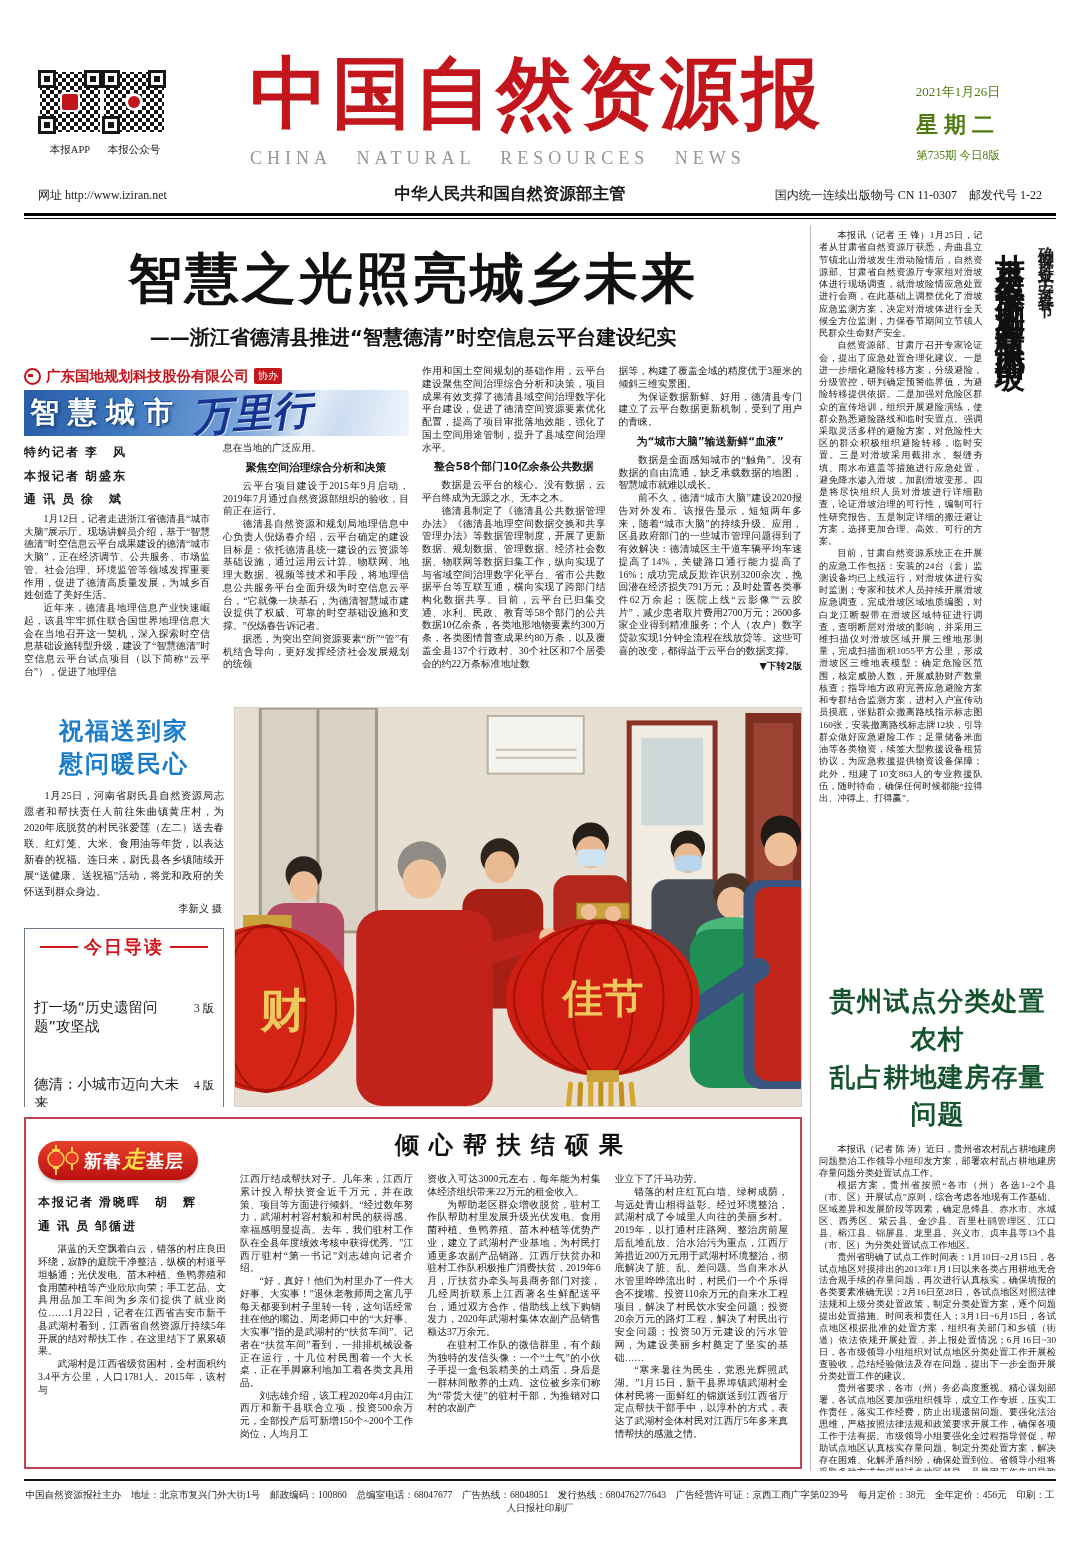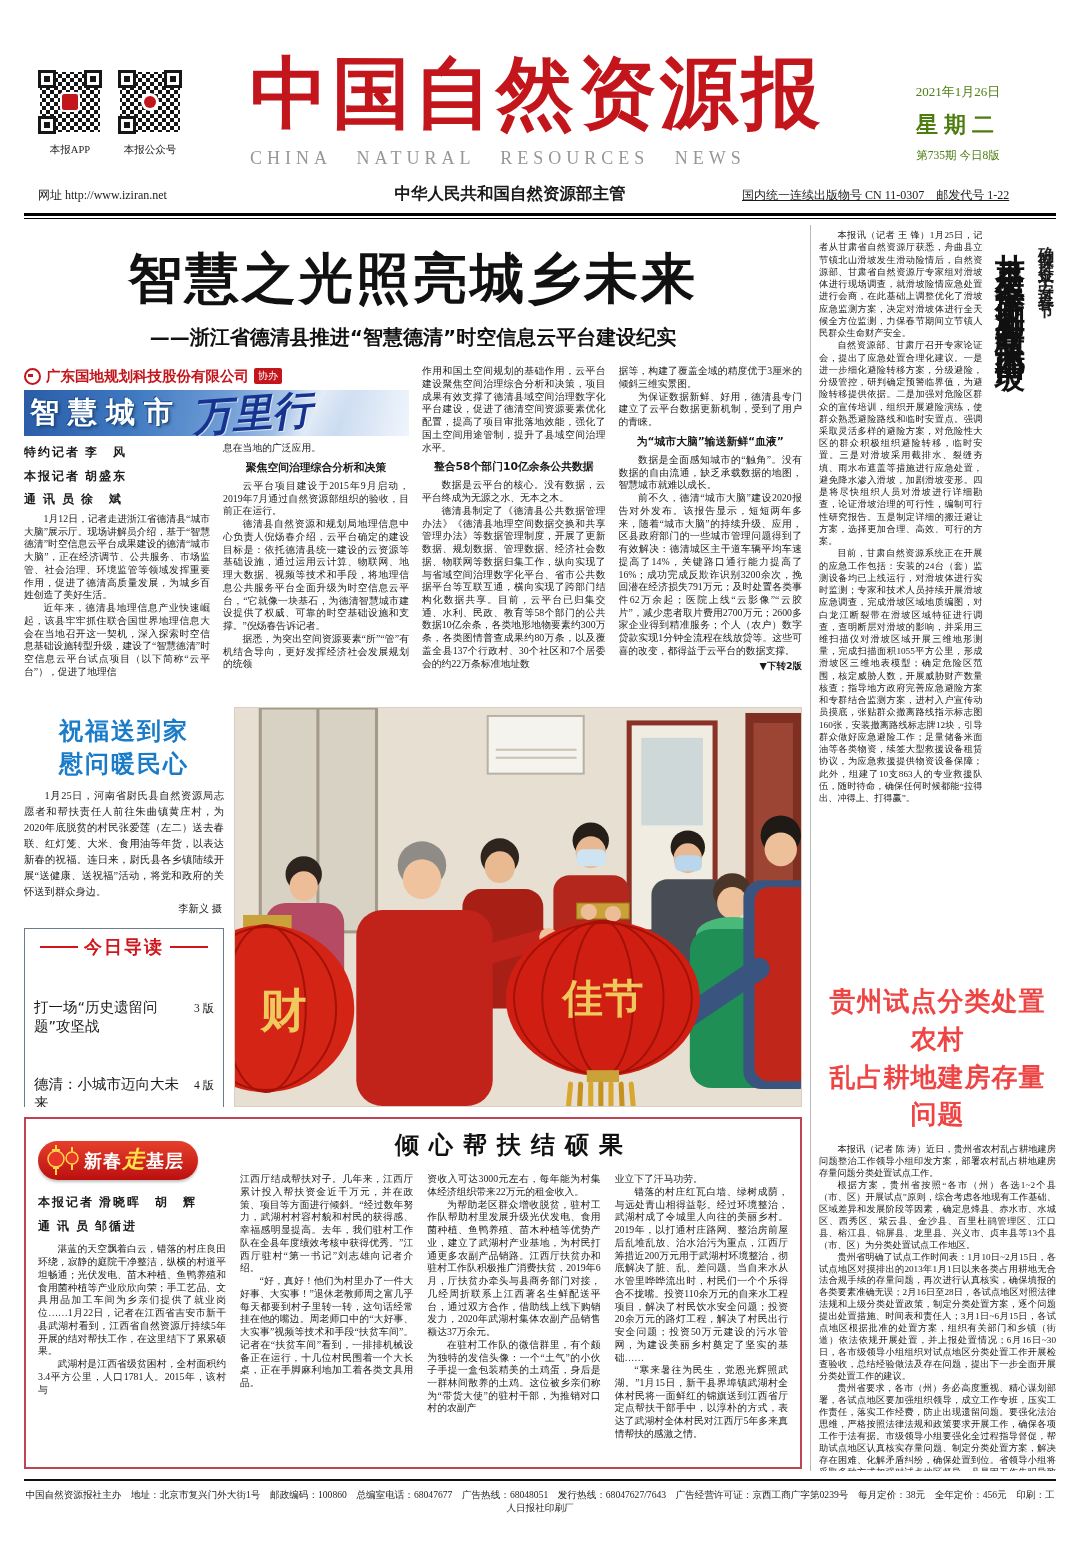--- a/index.html
+++ b/index.html
@@ -1,34 +1,34 @@
 <!DOCTYPE html>
 <html><head>
 <meta charset="utf-8">
 <style>
   html,body{margin:0;padding:0;background:#fff;}
   .page{width:1080px;height:1543px;background:#fff;overflow:hidden;position:relative;
         font-family:"Liberation Serif","DejaVu Serif",serif;color:#1a1a1a;}
   
   .masthead{padding:52px 38px 0;}
   .mh-top{display:flex;align-items:flex-start;}
-  .qr-block{display:flex;gap:16px;width:212px;flex:none;padding-top:18px;}
+  .qr-block{display:flex;width:212px;flex:none;padding-top:18px;}
   .qr-item{text-align:center;}
   .qr-label{font-size:10.5px;margin-top:5px;color:#222;}
   .title-block{flex:1;}
   .paper-title{color:#c3161c;font-size:78px;font-weight:900;letter-spacing:4px;line-height:1.08;}
   .paper-title-en{color:#979797;font-size:18px;letter-spacing:5px;word-spacing:16px;margin-top:12px;}
   .date-block{width:168px;flex:none;color:#4d7c0f;text-align:center;padding-top:30px;font-size:13px;line-height:1.5;}
   .weekday{font-size:22px;font-weight:900;letter-spacing:6px;margin:6px 0;}
   .issue{font-size:11.5px;}
   .mh-info{display:flex;align-items:baseline;margin-top:14px;padding-bottom:8px;font-size:12px;}
   .mh-left{width:240px;text-align:left;}
   .supervisor{flex:1;text-align:center;font-weight:900;font-size:16.5px;
               font-family:"DejaVu Sans","Liberation Sans",sans-serif;}
-  .mh-right{width:300px;text-decoration:underline;}
+  .mh-right{width:300px;text-align:right;}
   .rule-double{border-top:3px solid #000;border-bottom:1px solid #000;height:2px;margin:0 24px;}
   
   .main{display:flex;padding:0 24px;height:1252px;overflow:hidden;}
   .left-zone{width:778px;flex:none;}
   .vdivider{width:1px;background:#b9b9b9;margin:6px 8px 0 8px;flex:none;}
   .right-zone{flex:1;padding-top:6px;overflow:hidden;}
   
   .lead h1{font-family:"DejaVu Sans","Liberation Sans",sans-serif;font-weight:900;
            font-size:54px;letter-spacing:3px;text-align:center;margin:24px 0 8px;color:#111;}
   .lead-sub{text-align:center;font-weight:900;font-family:"DejaVu Sans","Liberation Sans",sans-serif;
@@ -100,21 +100,21 @@
   
   .gansu{display:flex;gap:10px;height:736px;overflow:hidden;padding-top:4px;}
   .gansu-body{flex:1;font-size:9.2px;line-height:1.33;text-align:justify;overflow:hidden;}
   .gansu-heads{display:flex;flex-direction:row;flex:none;gap:8px;}
   .gansu-headline{writing-mode:vertical-rl;font-size:30px;font-weight:900;letter-spacing:6px;
                   line-height:1.15;color:#111;font-family:"Liberation Serif","DejaVu Serif",serif;}
   .gansu-kicker{writing-mode:vertical-rl;font-size:16px;font-weight:600;letter-spacing:7px;padding-top:4px;}
   
   .guizhou{margin-top:18px;}
   .gz-headline{font-size:26px;font-weight:900;text-align:center;line-height:1.45;letter-spacing:1px;
-               margin-bottom:10px;color:#ef4444;}
+               margin-bottom:10px;color:#14532d;}
   .gz-body{font-size:9.2px;line-height:1.3;text-align:justify;height:372px;overflow:hidden;}
   
   .footer{margin:8px 24px 0;border-top:2.5px solid #111;padding-top:8px;text-align:center;
           font-size:9.6px;color:#222;}
 </style>
 </head>
 <body>
 
 <div class="page">
 
@@ -377,21 +377,22 @@
             <div>
                 <p class="para">湛蓝的天空飘着白云，错落的村庄良田环绕，寂静的庭院干净整洁，纵横的村道平坦畅通；光伏发电、苗木种植、鱼鸭养殖和食用菌种植等产业欣欣向荣；手工艺品、文具用品加工车间为乡亲们提供了就业岗位……1月22日，记者在江西省吉安市新干县武湖村看到，江西省自然资源厅持续5年开展的结对帮扶工作，在这里结下了累累硕果。</p>
                 <p class="para">武湖村是江西省级贫困村，全村面积约3.4平方公里，人口1781人。2015年，该村与</p>
               </div>
           </div>
           <div class="f-right">
             <div class="feature-title">倾心帮扶结硕果</div>
             <div class="f-cols">
               <div class="col">
                   <p class="para noindent">江西厅结成帮扶对子。几年来，江西厅累计投入帮扶资金近千万元，并在政策、项目等方面进行倾斜。“经过数年努力，武湖村村容村貌和村民的获得感、幸福感明显提高。去年，我们驻村工作队在全县年度绩效考核中获得优秀。”江西厅驻村“第一书记”刘志雄向记者介绍。</p>
-                  <p class="para">“好，真好！他们为村里办了一件大好事、大实事！”退休老教师周之富几乎每天都要到村子里转一转，这句话经常挂在他的嘴边。周老师口中的“大好事、大实事”视频等技术和手段“扶贫车间”。记者在“扶贫车间”看到，一排排机械设备正在运行，十几位村民围着一个大长桌，正在手脚麻利地加工着各类文具用品。</p>
+                  <p class="para">“好，真好！他们为村里办了一件大好事、大实事！”退休老教师周之富几乎每天都要到村子里转一转，这句话经常挂在他的嘴边。周老师口中的“大好事、大实事”指的是武湖村的“扶贫车间”。记者在“扶贫车间”看到，一排排机械设备正在运行，十几位村民围着一个大长桌，正在手脚麻利地加工着各类文具用品。</p>
+                  <p class="para">刘志雄介绍，该工程2020年4月由江西厅和新干县联合立项，投资500余万元，全部投产后可新增150个~200个工作岗位，人均月工</p>
                 </div>
               <div class="col">
                   <p class="para noindent">资收入可达3000元左右，每年能为村集体经济组织带来22万元的租金收入。</p>
                   <p class="para">为帮助老区群众增收脱贫，驻村工作队帮助村里发展升级光伏发电、食用菌种植、鱼鸭养殖、苗木种植等优势产业，建立了武湖村产业基地，为村民打通更多农副产品销路。江西厅扶贫办和驻村工作队积极推广消费扶贫，2019年6月，厅扶贫办牵头与县商务部门对接，几经周折联系上江西著名生鲜配送平台，通过双方合作，借助线上线下购销发力，2020年武湖村集体农副产品销售额达37万余元。</p>
                   <p class="para">在驻村工作队的微信群里，有个颇为独特的发信头像：一个“土气”的小伙子手提一盒包装精美的土鸡蛋，身后是一群林间散养的土鸡。这位被乡亲们称为“带货大使”的驻村干部，为推销对口村的农副产</p>
                 </div>
               <div class="col">
                   <p class="para noindent">业立下了汗马功劳。</p>
                   <p class="para">错落的村庄红瓦白墙、绿树成荫，与远处青山相得益彰。经过环境整治，武湖村成了令城里人向往的美丽乡村。2019年，以打通村庄路网、整治房前屋后乱堆乱放、治水治污为重点，江西厅筹措近200万元用于武湖村环境整治，彻底解决了脏、乱、差问题。当自来水从水管里哗哗流出时，村民们一个个乐得合不拢嘴。投资110余万元的自来水工程项目，解决了村民饮水安全问题；投资20余万元的路灯工程，解决了村民出行安全问题；投资50万元建设的污水管网，为建设美丽乡村奠定了坚实的基础……</p>
                   <p class="para">“寒来暑往为民生，党恩光辉照武湖。”1月15日，新干县界埠镇武湖村全体村民将一面鲜红的锦旗送到江西省厅定点帮扶干部手中，以淳朴的方式，表达了武湖村全体村民对江西厅5年多来真情帮扶的感激之情。</p>

